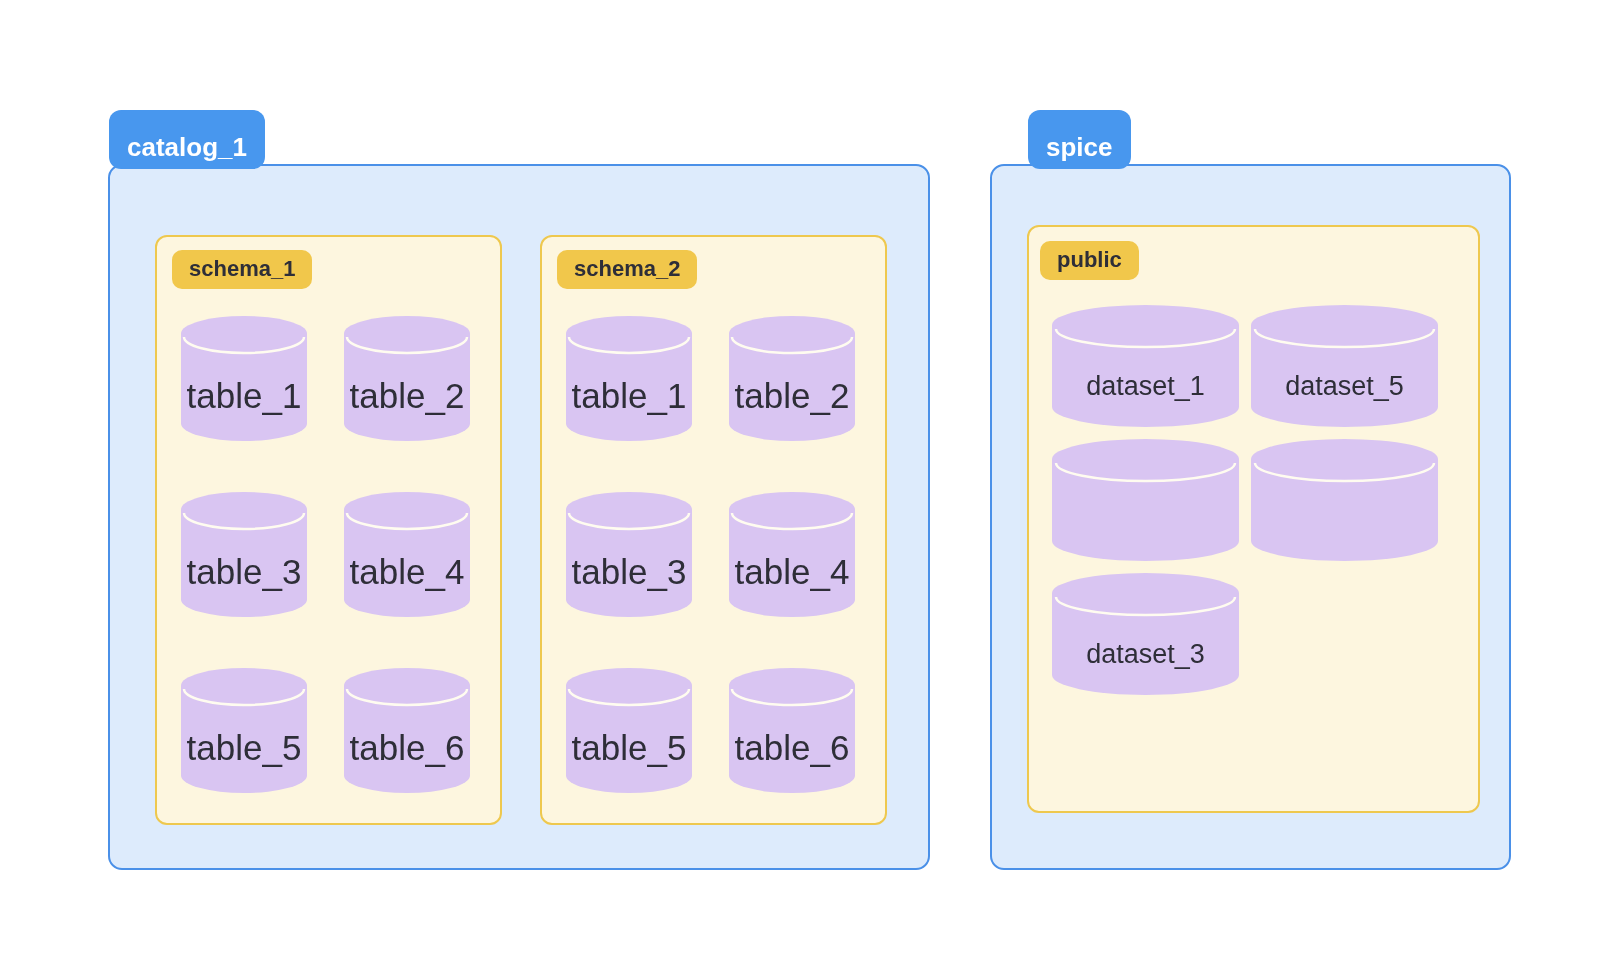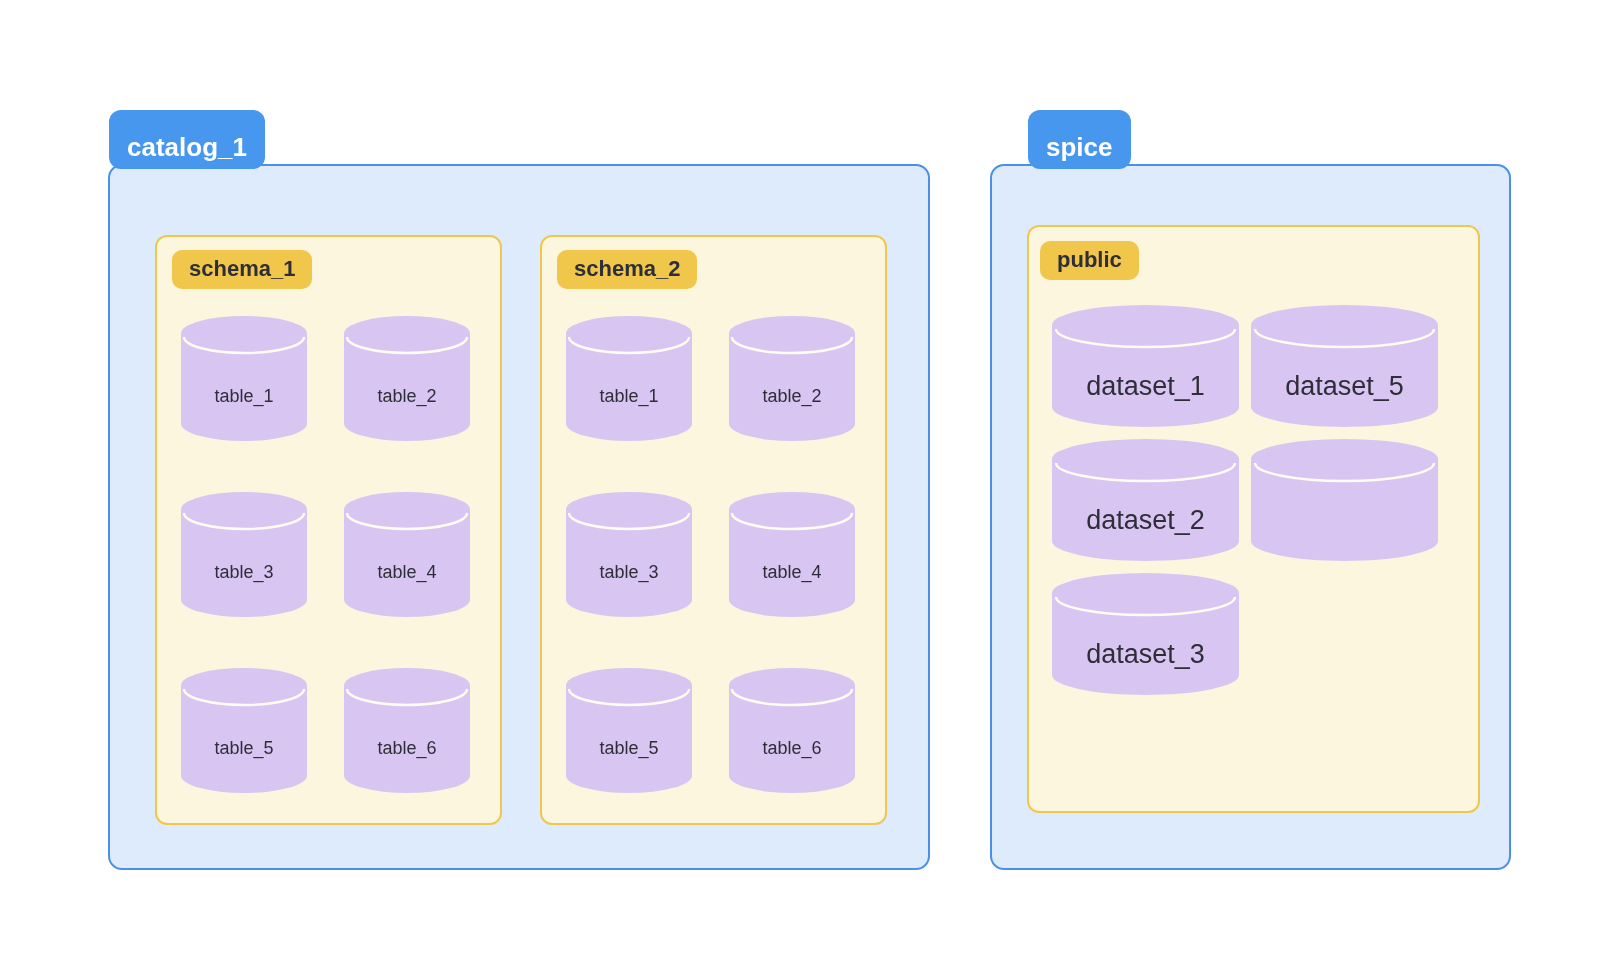--- a/index.html
+++ b/index.html
@@ -94,21 +94,21 @@
   }
   .cyl-label {
     position: absolute;
     left: 0; right: 0; bottom: 0;
     display: flex;
     align-items: center;
     justify-content: center;
     color: var(--text-dark, #2e2e38);
     white-space: nowrap;
   }
-  .cyl-table .cyl-label   { top: 35px; font-size: 18px; }
+  .cyl-table .cyl-label   { top: 35px; font-size: 35px; }
   .cyl-dataset .cyl-label { top: 40px; font-size: 27px; }
 
   .defs-svg { position: absolute; width: 0; height: 0; }
 </style>
 </head>
 <body>
 
 <svg class="defs-svg" aria-hidden="true">
   <defs>
     <symbol id="cyl-table" viewBox="0 0 126 125">
@@ -223,21 +223,20 @@
         <div class="cyl cyl-dataset">
           <svg viewBox="0 0 187 122">
               <use href="#cyl-dataset"></use>
             </svg>
           <span class="cyl-label">dataset_1</span>
         </div>
         <div class="cyl cyl-dataset">
           <svg viewBox="0 0 187 122">
               <use href="#cyl-dataset"></use>
             </svg>
-          <span class="cyl-label">dataset_2</span>
         </div>
         <div class="cyl cyl-dataset">
           <svg viewBox="0 0 187 122">
               <use href="#cyl-dataset"></use>
             </svg>
           <span class="cyl-label">dataset_3</span>
         </div>
         <div class="cyl cyl-dataset">
           <svg viewBox="0 0 187 122">
               <use href="#cyl-dataset"></use>

